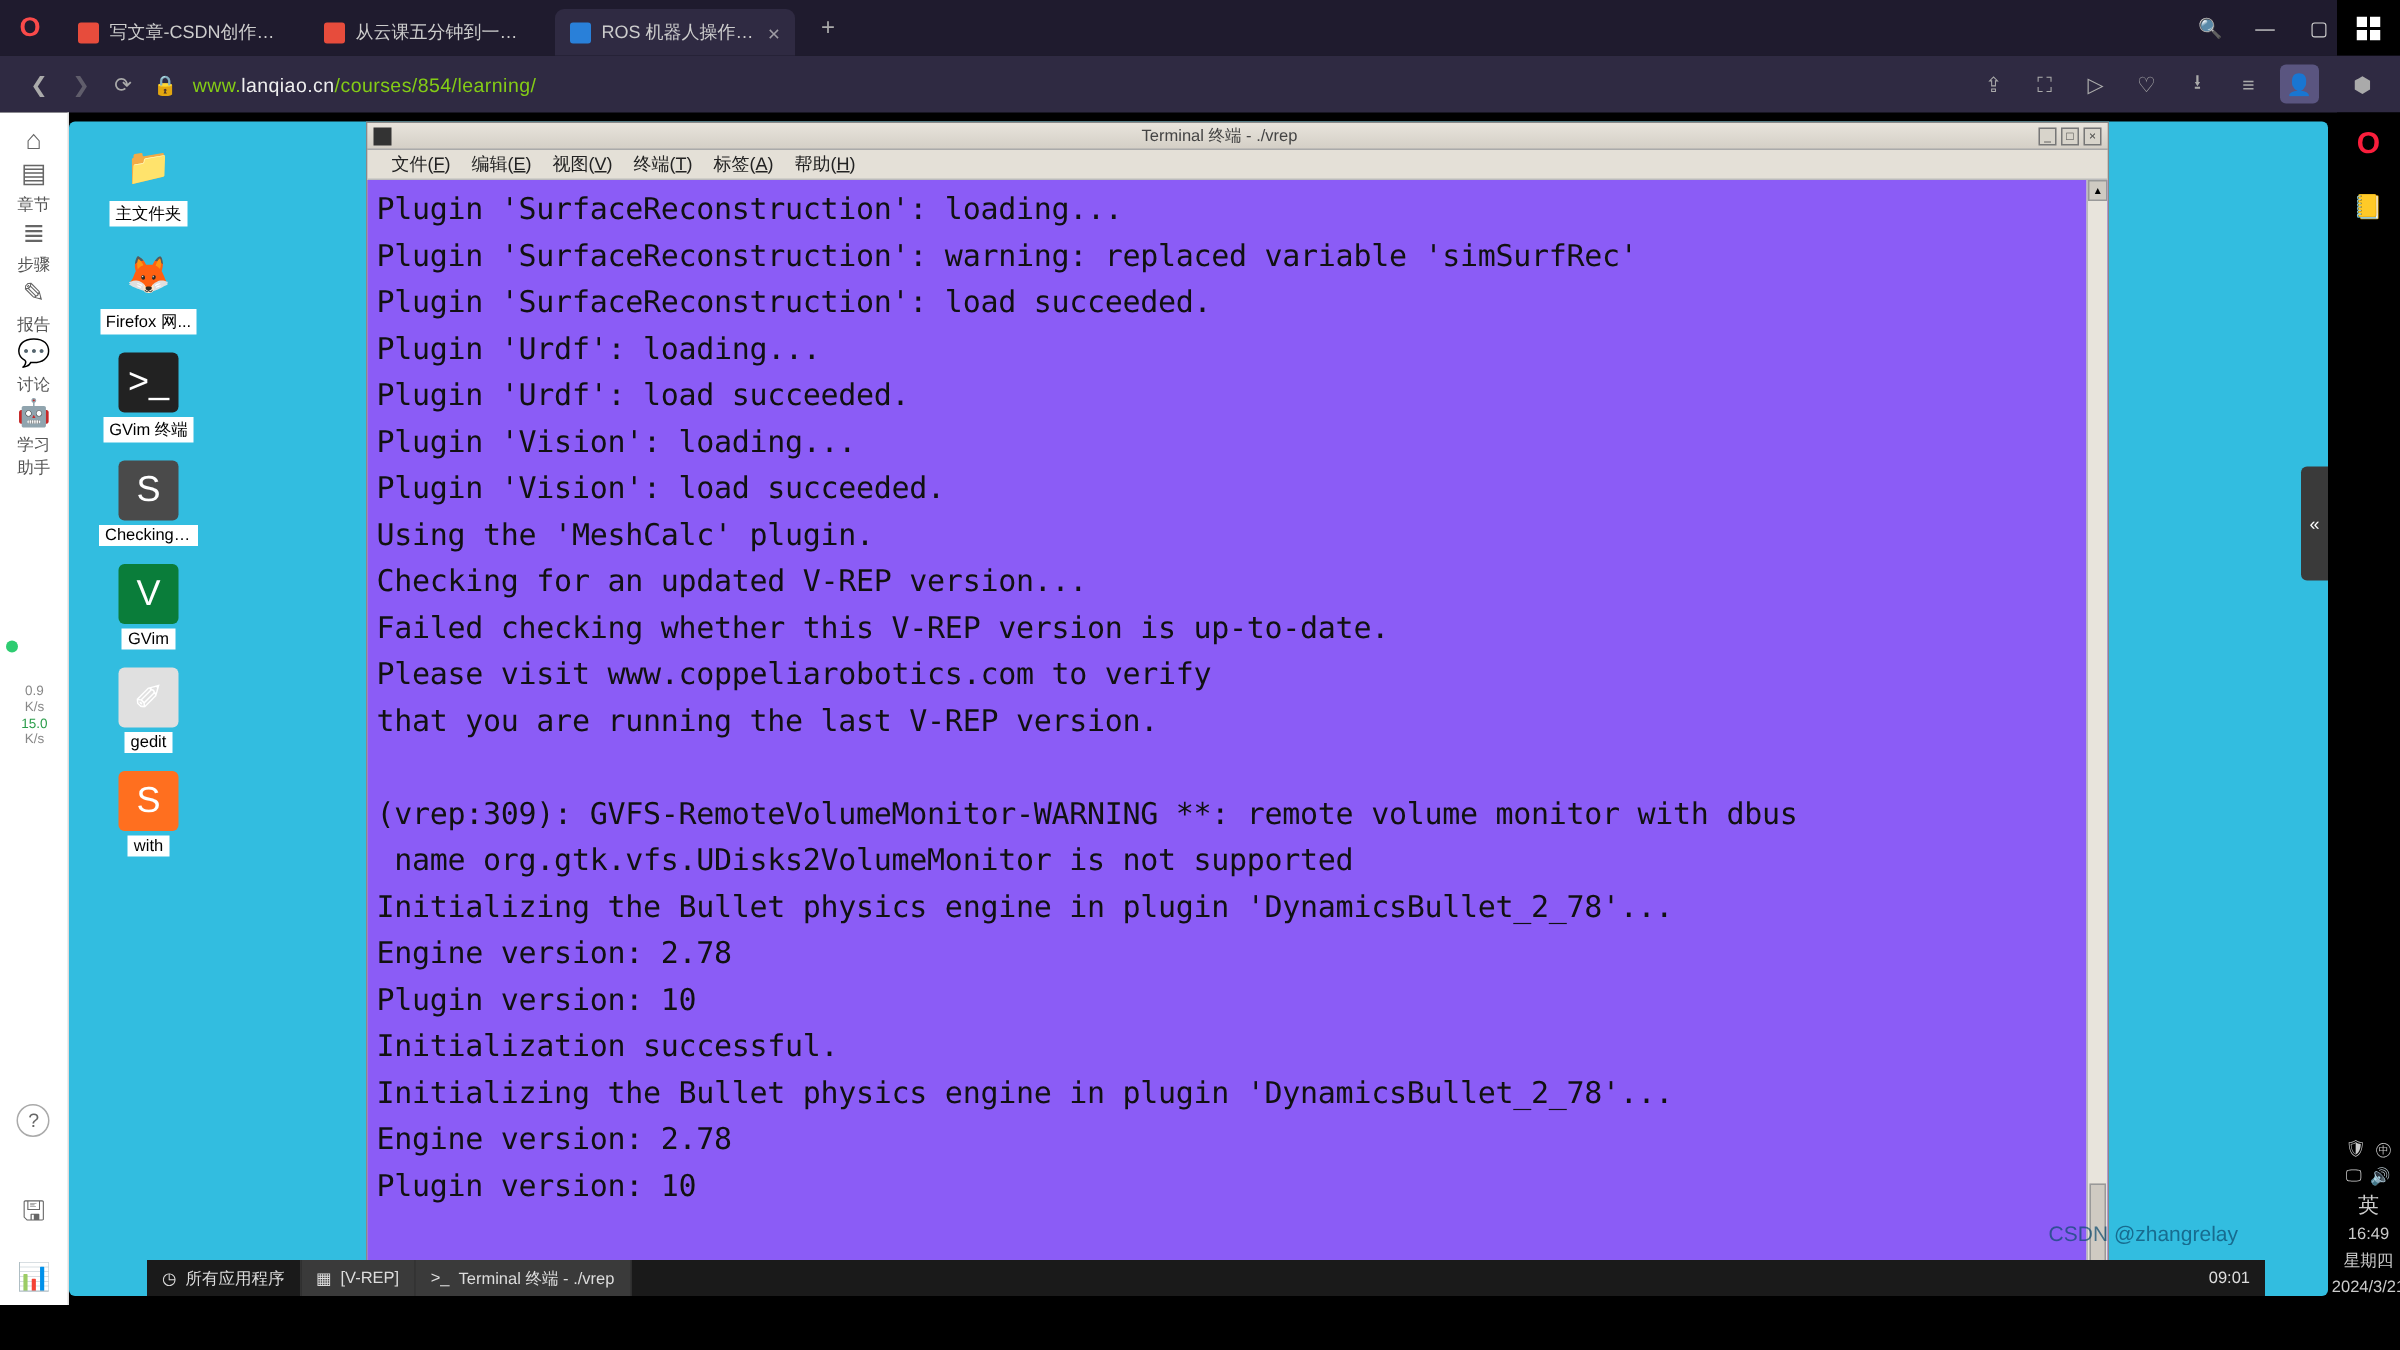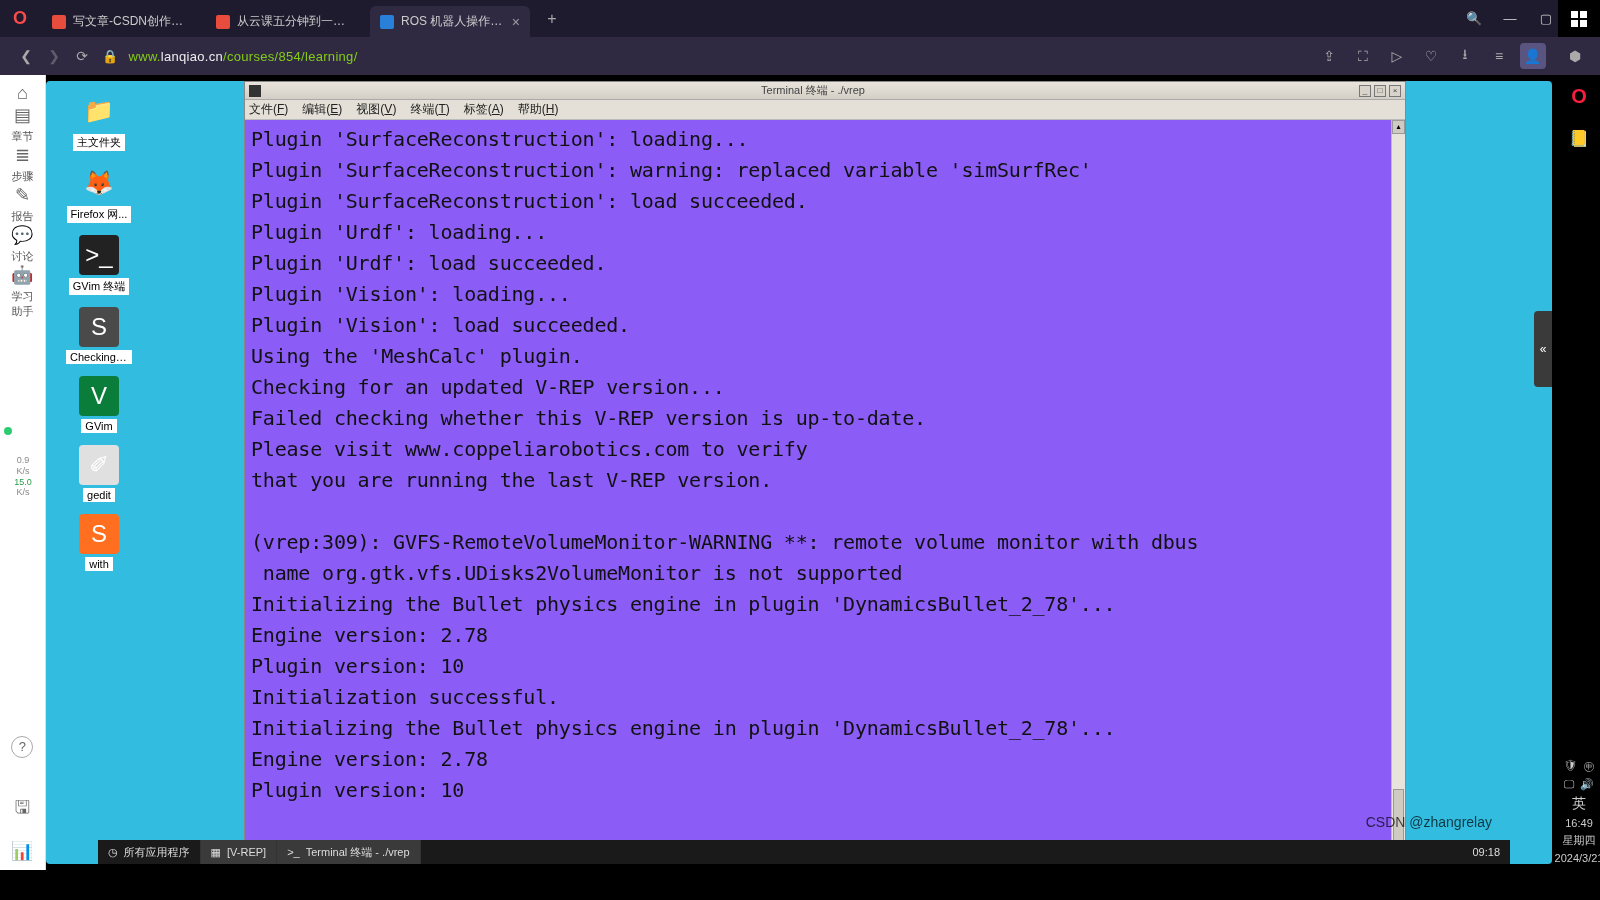--- a/index.html
+++ b/index.html
@@ -32,36 +32,36 @@
 .desk-icons{position:absolute;top:10px;left:18px;display:flex;flex-direction:column;gap:12px}
 .di{display:flex;flex-direction:column;align-items:center;width:70px;text-align:center}
 .di .ic{width:40px;height:40px;display:flex;align-items:center;justify-content:center;font-size:24px;border-radius:4px}
 .di .lb{background:#fff;font-size:11px;padding:1px 4px;margin-top:3px;white-space:nowrap;max-width:66px;overflow:hidden;text-overflow:ellipsis}
 .termwin{position:absolute;top:0;left:198px;right:146px;bottom:0;background:#cfcac2;border:1px solid #888;display:flex;flex-direction:column}
 .tw-title{height:18px;background:linear-gradient(#e8e4dc,#d4cfc6);display:flex;align-items:center;font-size:11px;padding:0 4px;color:#444;border-bottom:1px solid #aaa}
 .tw-title .ti{width:12px;height:12px;background:#333;margin-right:6px}
 .tw-title .ttxt{flex:1;text-align:center}
 .tw-title .wb{display:flex;gap:3px}
 .tw-title .wb span{width:12px;height:12px;border:1px solid #777;font-size:8px;text-align:center;line-height:10px;background:#d8d4cb;cursor:pointer}
-.tw-menu{height:20px;background:#e4e0d7;display:flex;align-items:center;padding:0 4px;font-size:12px;color:#222;gap:14px;border-bottom:1px solid #bbb}
+.tw-menu{height:20px;background:#e4e0d7;display:flex;align-items:center;padding:0 16px;font-size:12px;color:#222;gap:14px;border-bottom:1px solid #bbb}
 .tw-menu .u{text-decoration:underline;text-decoration-color:#222}
 .termbody{flex:1;background:#8b5cf6;overflow:hidden;position:relative}
 .termtxt{font-family:"DejaVu Sans Mono","Courier New",monospace;font-size:20px;line-height:1.55;padding:4px 6px;white-space:pre;color:#111;letter-spacing:-.2px}
 .termscroll{position:absolute;right:0;top:0;bottom:0;width:14px;background:#e8e4dc;border-left:1px solid #bbb}
 .termscroll .ar{height:14px;background:#cfcac2;border:1px solid #999;font-size:8px;text-align:center;line-height:12px}
 .termscroll .thumb{position:absolute;left:1px;right:1px;bottom:14px;height:60px;background:#cfcac2;border:1px solid #999}
 .rsidebar{width:42px;background:#000;display:flex;flex-direction:column;align-items:center}
 .rsidebar .top{height:42px;display:flex;align-items:center;justify-content:center;font-size:20px;color:#fa1e3c;font-weight:bold}
 .rsidebar .ic{width:26px;height:26px;margin:8px 0;display:flex;align-items:center;justify-content:center;color:#ccc;font-size:16px}
 .rsidebar .bot{margin-top:auto;padding-bottom:6px;display:flex;flex-direction:column;align-items:center;color:#ccc;font-size:11px;gap:4px}
 .rs-collapse{position:absolute;right:0;top:230px;width:18px;height:76px;background:#3a3a3a;color:#fff;display:flex;align-items:center;justify-content:center;border-radius:4px 0 0 4px;font-size:12px}
 .taskbar{position:absolute;bottom:0;left:52px;right:42px;height:24px;background:#1a1a1a;display:flex;align-items:center;font-size:11px;color:#ddd}
 .taskbar .tbi{display:flex;align-items:center;height:24px;padding:0 10px;gap:6px;border-right:1px solid #333}
 .taskbar .clock{margin-left:auto;padding:0 10px}
-.wm{position:absolute;right:60px;bottom:34px;color:#000000;font-size:14px;opacity:.7}
+.wm{position:absolute;right:60px;bottom:34px;color:#0c4a6e;font-size:14px;opacity:.7}
 .winlogo{position:absolute;right:0;top:0;width:42px;height:37px;background:#000;color:#fff;display:flex;align-items:center;justify-content:center}
 .opera-sidebar-vals{position:absolute;left:0;top:380px;width:46px;font-size:9px;color:#888;text-align:center;line-height:1.2}
 </style>
 </head>
 <body>
 
 <div class="titlebar">
   <div class="opera-o">O</div>
   <div id="tabs" style="display:flex;align-items:flex-end;height:37px;padding-top:4px">
       <div class="tab">
@@ -248,21 +248,21 @@
           <span>所有应用程序</span>
         </div>
         <div class="tbi" style="background: rgb(58, 58, 58);">
           <span>▦</span>
           <span>[V-REP]</span>
         </div>
         <div class="tbi" style="background: rgb(58, 58, 58);">
           <span>&gt;_</span>
           <span>Terminal 终端 - ./vrep</span>
         </div>
-        <div class="clock">09:18</div>
+        <div class="clock">09:01</div>
       </div>
     <div class="wm">CSDN @zhangrelay</div>
   </div>
 
   <div class="rsidebar">
     <div class="top">O</div>
     <div class="ic">📒</div>
     <div class="bot">
       <div style="display:flex;gap:6px">
         <span>🛡</span>

